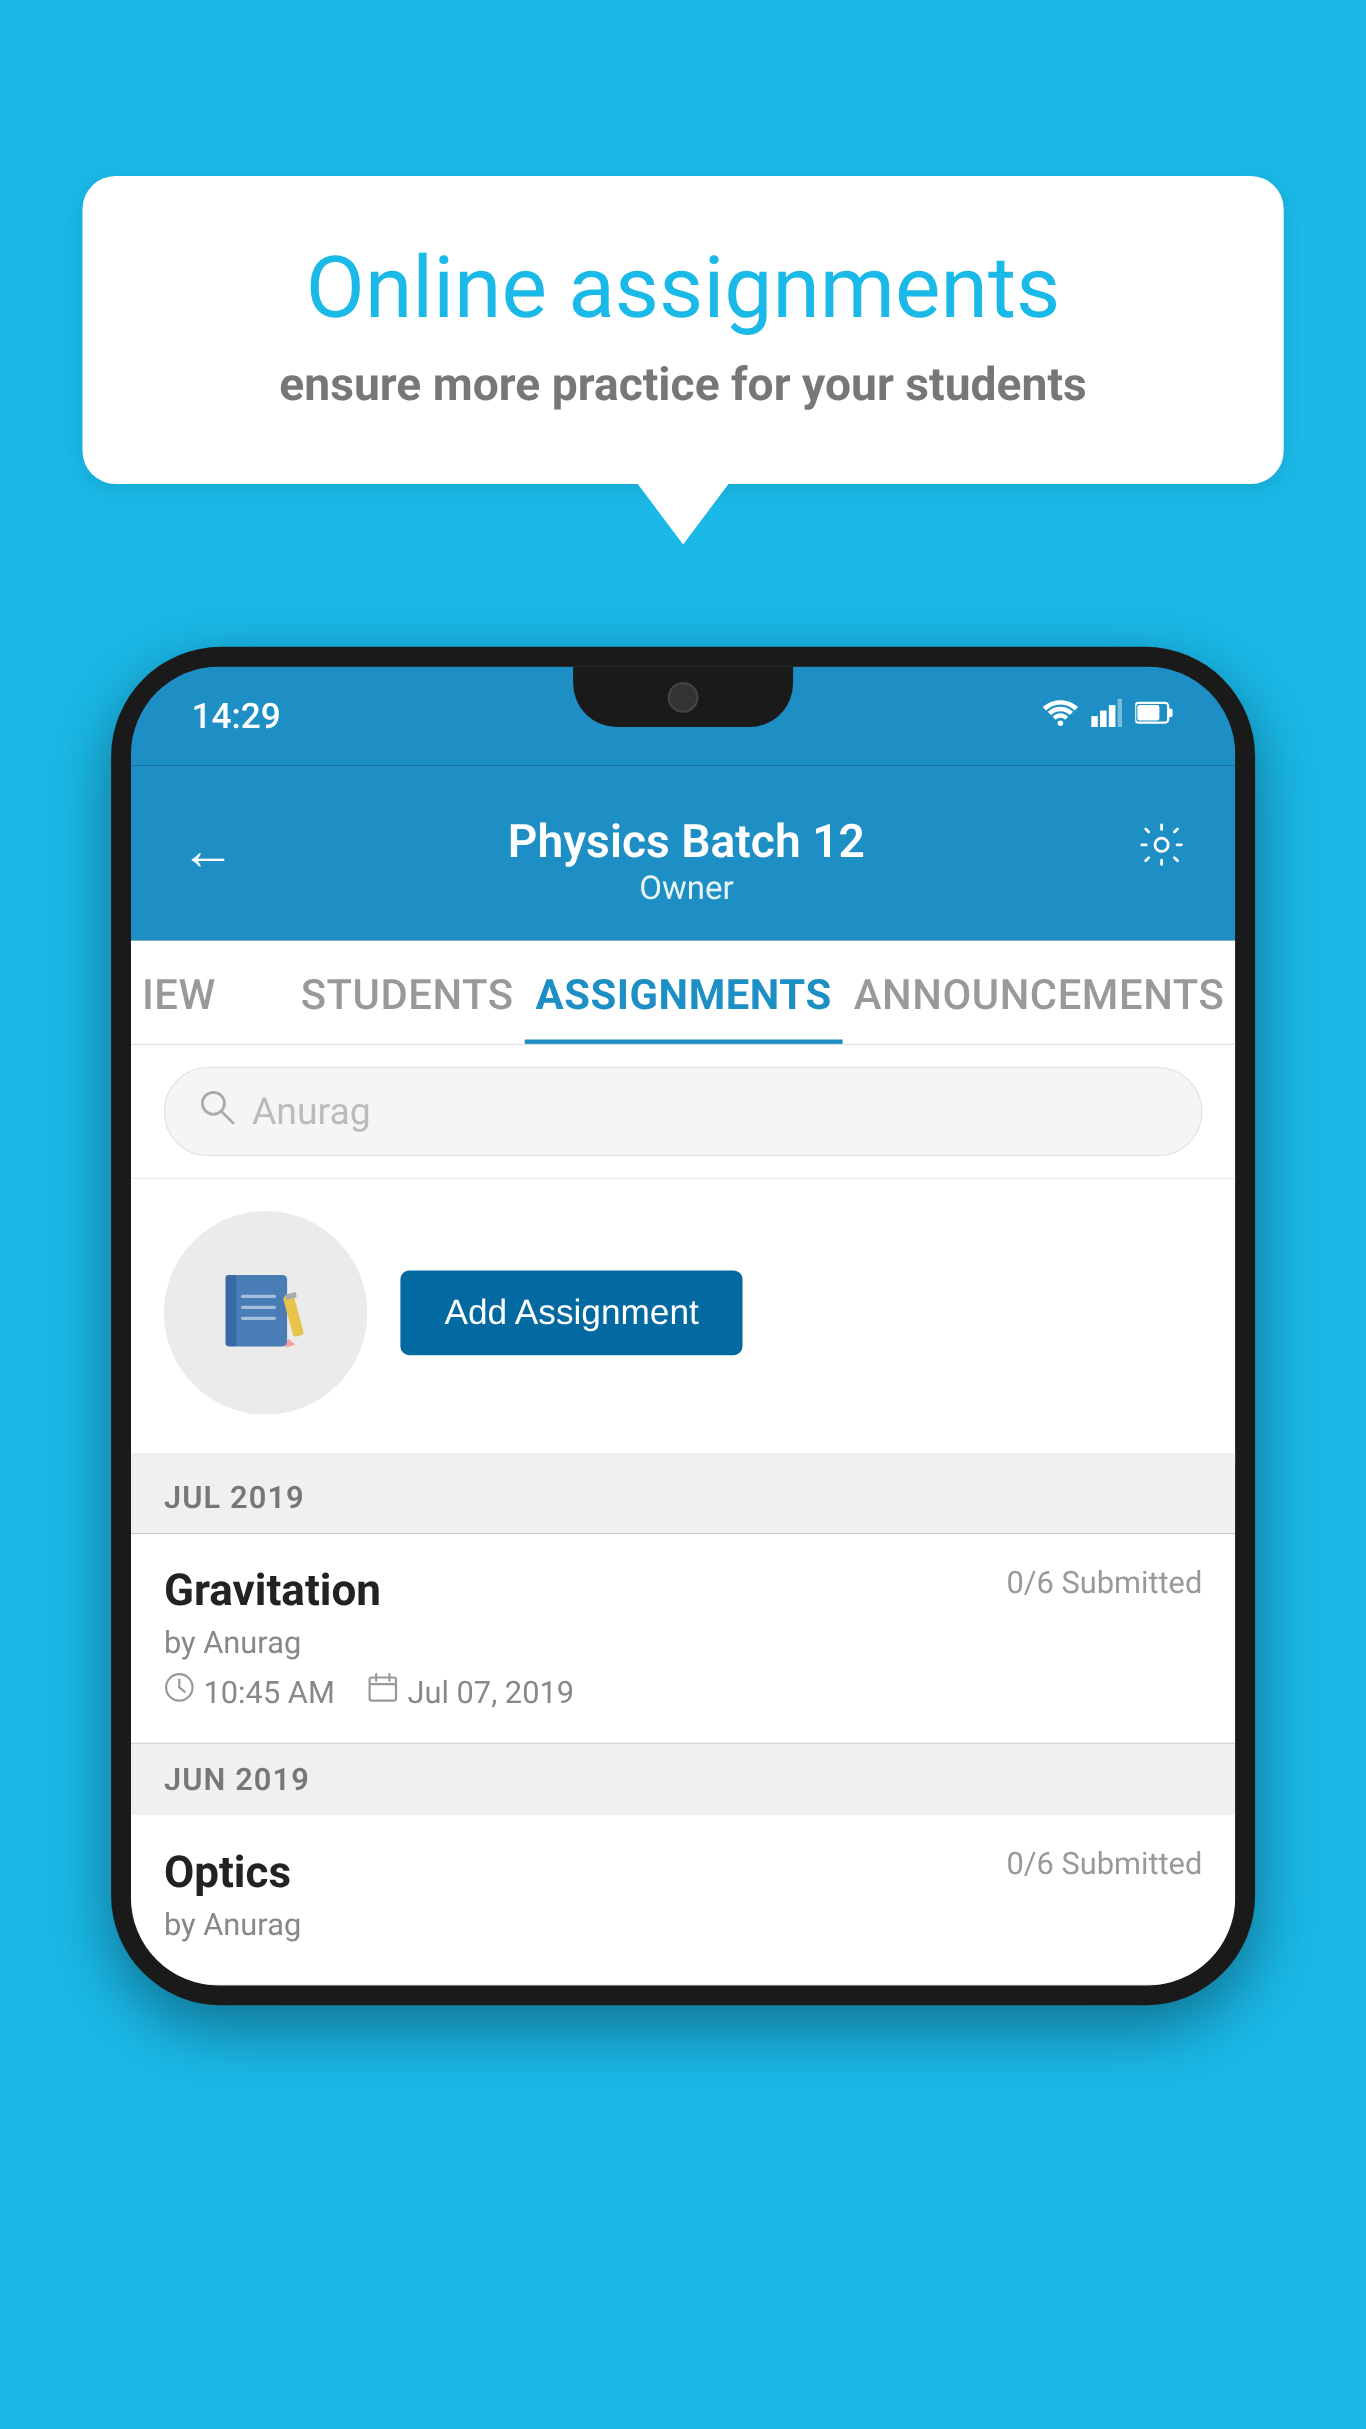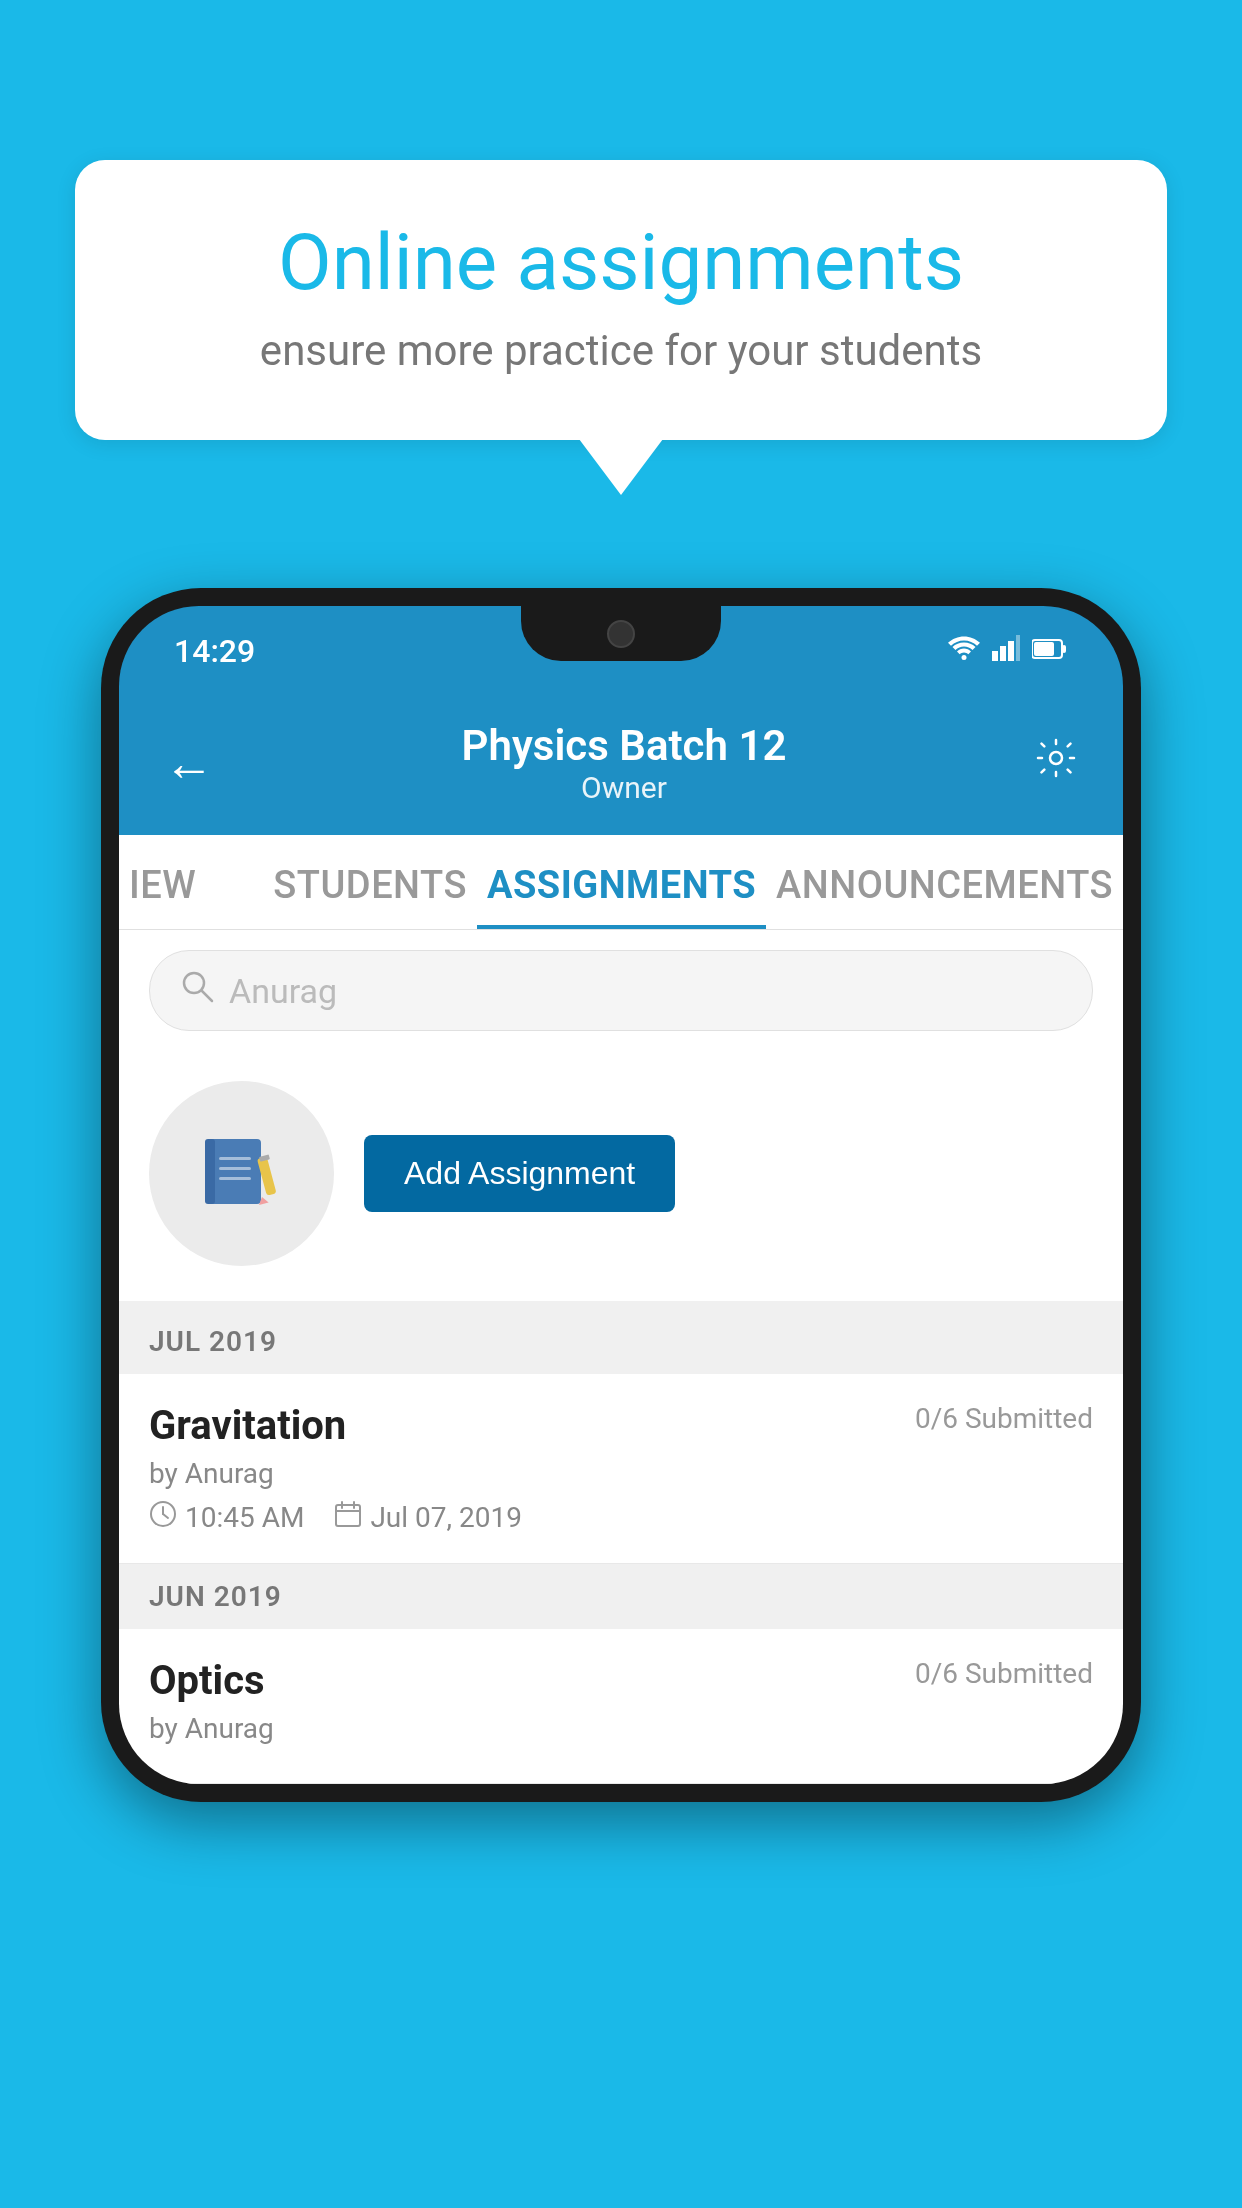--- a/index.html
+++ b/index.html
@@ -48,21 +48,21 @@
       color: #1ab9e8;
       font-size: 78px;
       font-weight: 400;
       margin-bottom: 20px;
       line-height: 1.1;
     }
 
     .speech-bubble-subtitle {
       color: #777;
       font-size: 42px;
-      font-weight: 400;
+      font-weight: 700;
     }
 
     
     .phone-container {
       position: absolute;
       top: 588px;
       left: 50%;
       transform: translateX(-50%);
       width: 1040px;
     }
@@ -143,20 +143,21 @@
     }
 
     .header-center {
       text-align: center;
     }
 
     .header-title {
       font-size: 42px;
       font-weight: 600;
       color: white;
+      margin-top: 20px;
     }
 
     .header-subtitle {
       font-size: 30px;
       color: rgba(255,255,255,0.9);
       font-weight: 400;
     }
 
     .header-settings {
       font-size: 44px;

